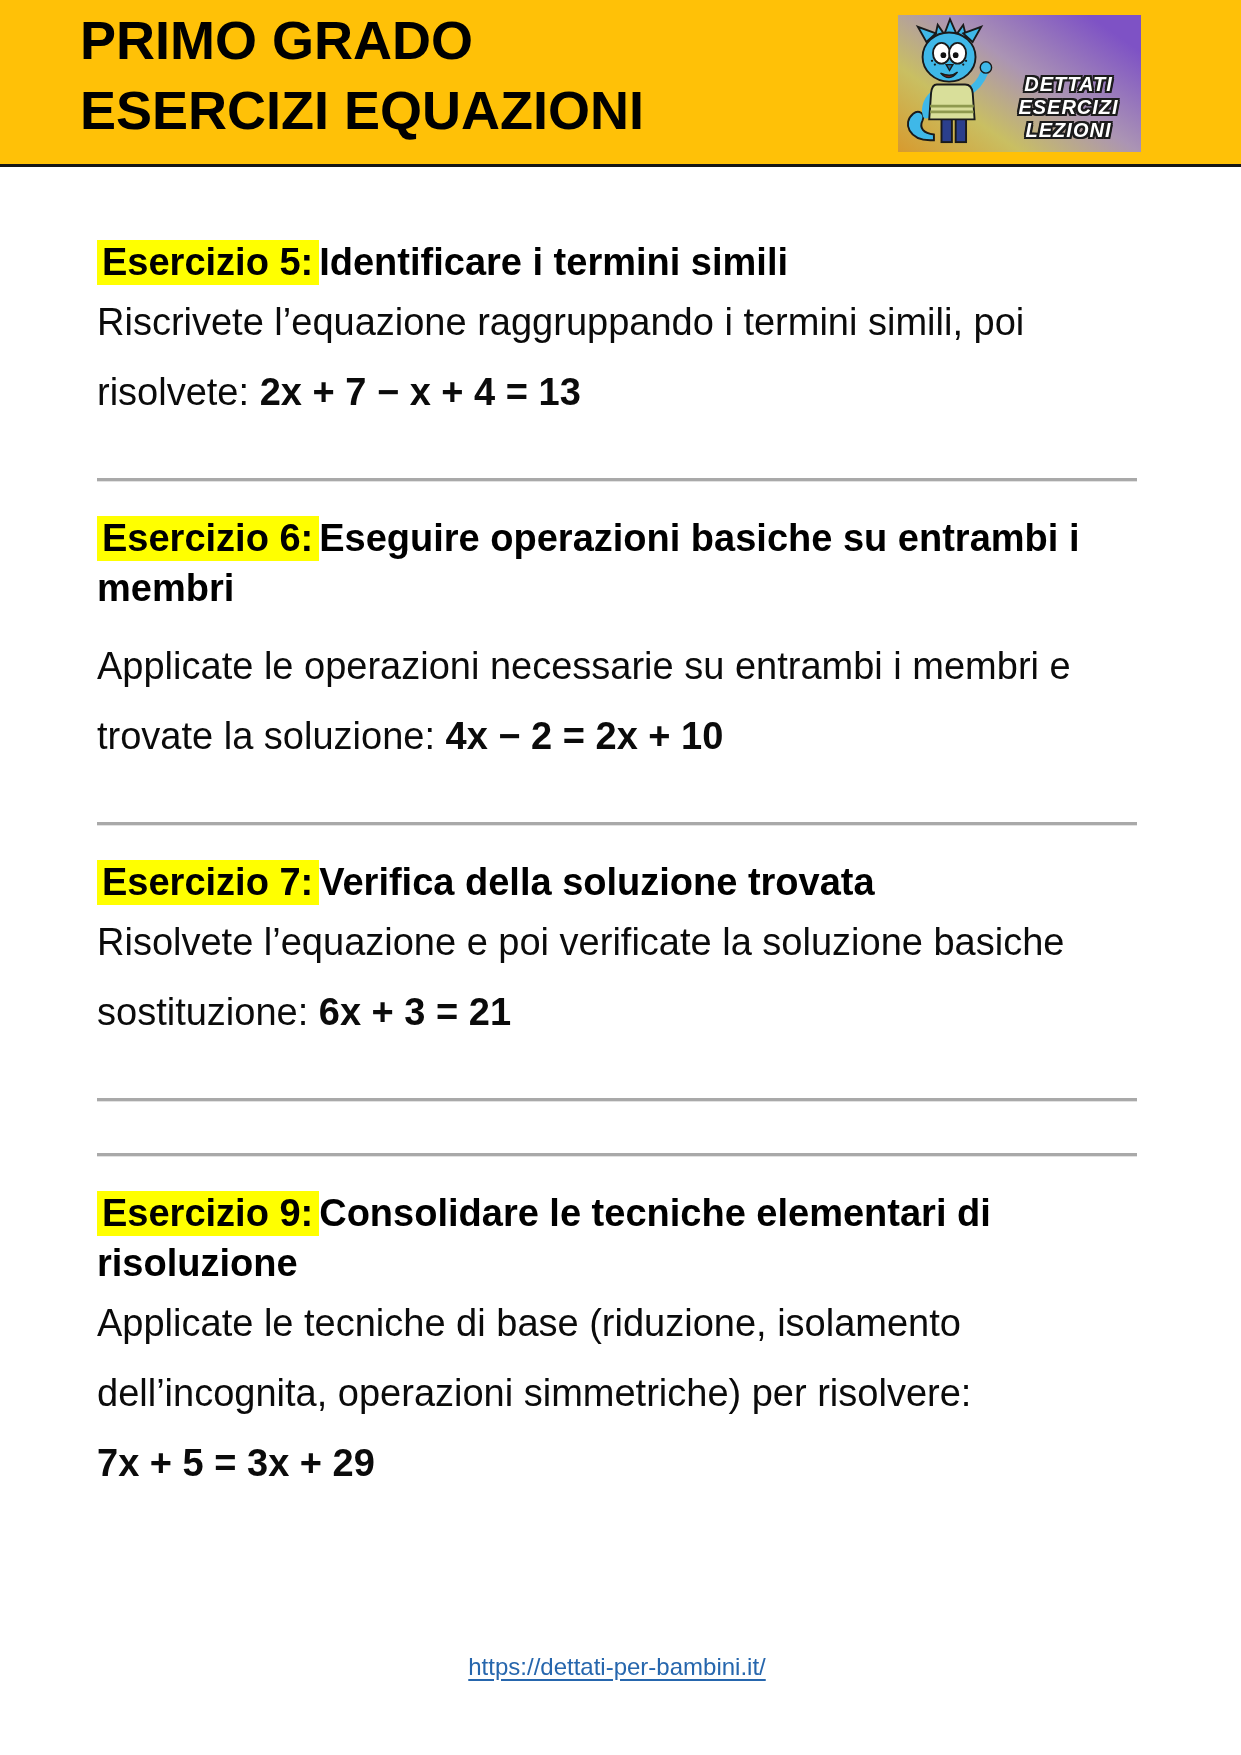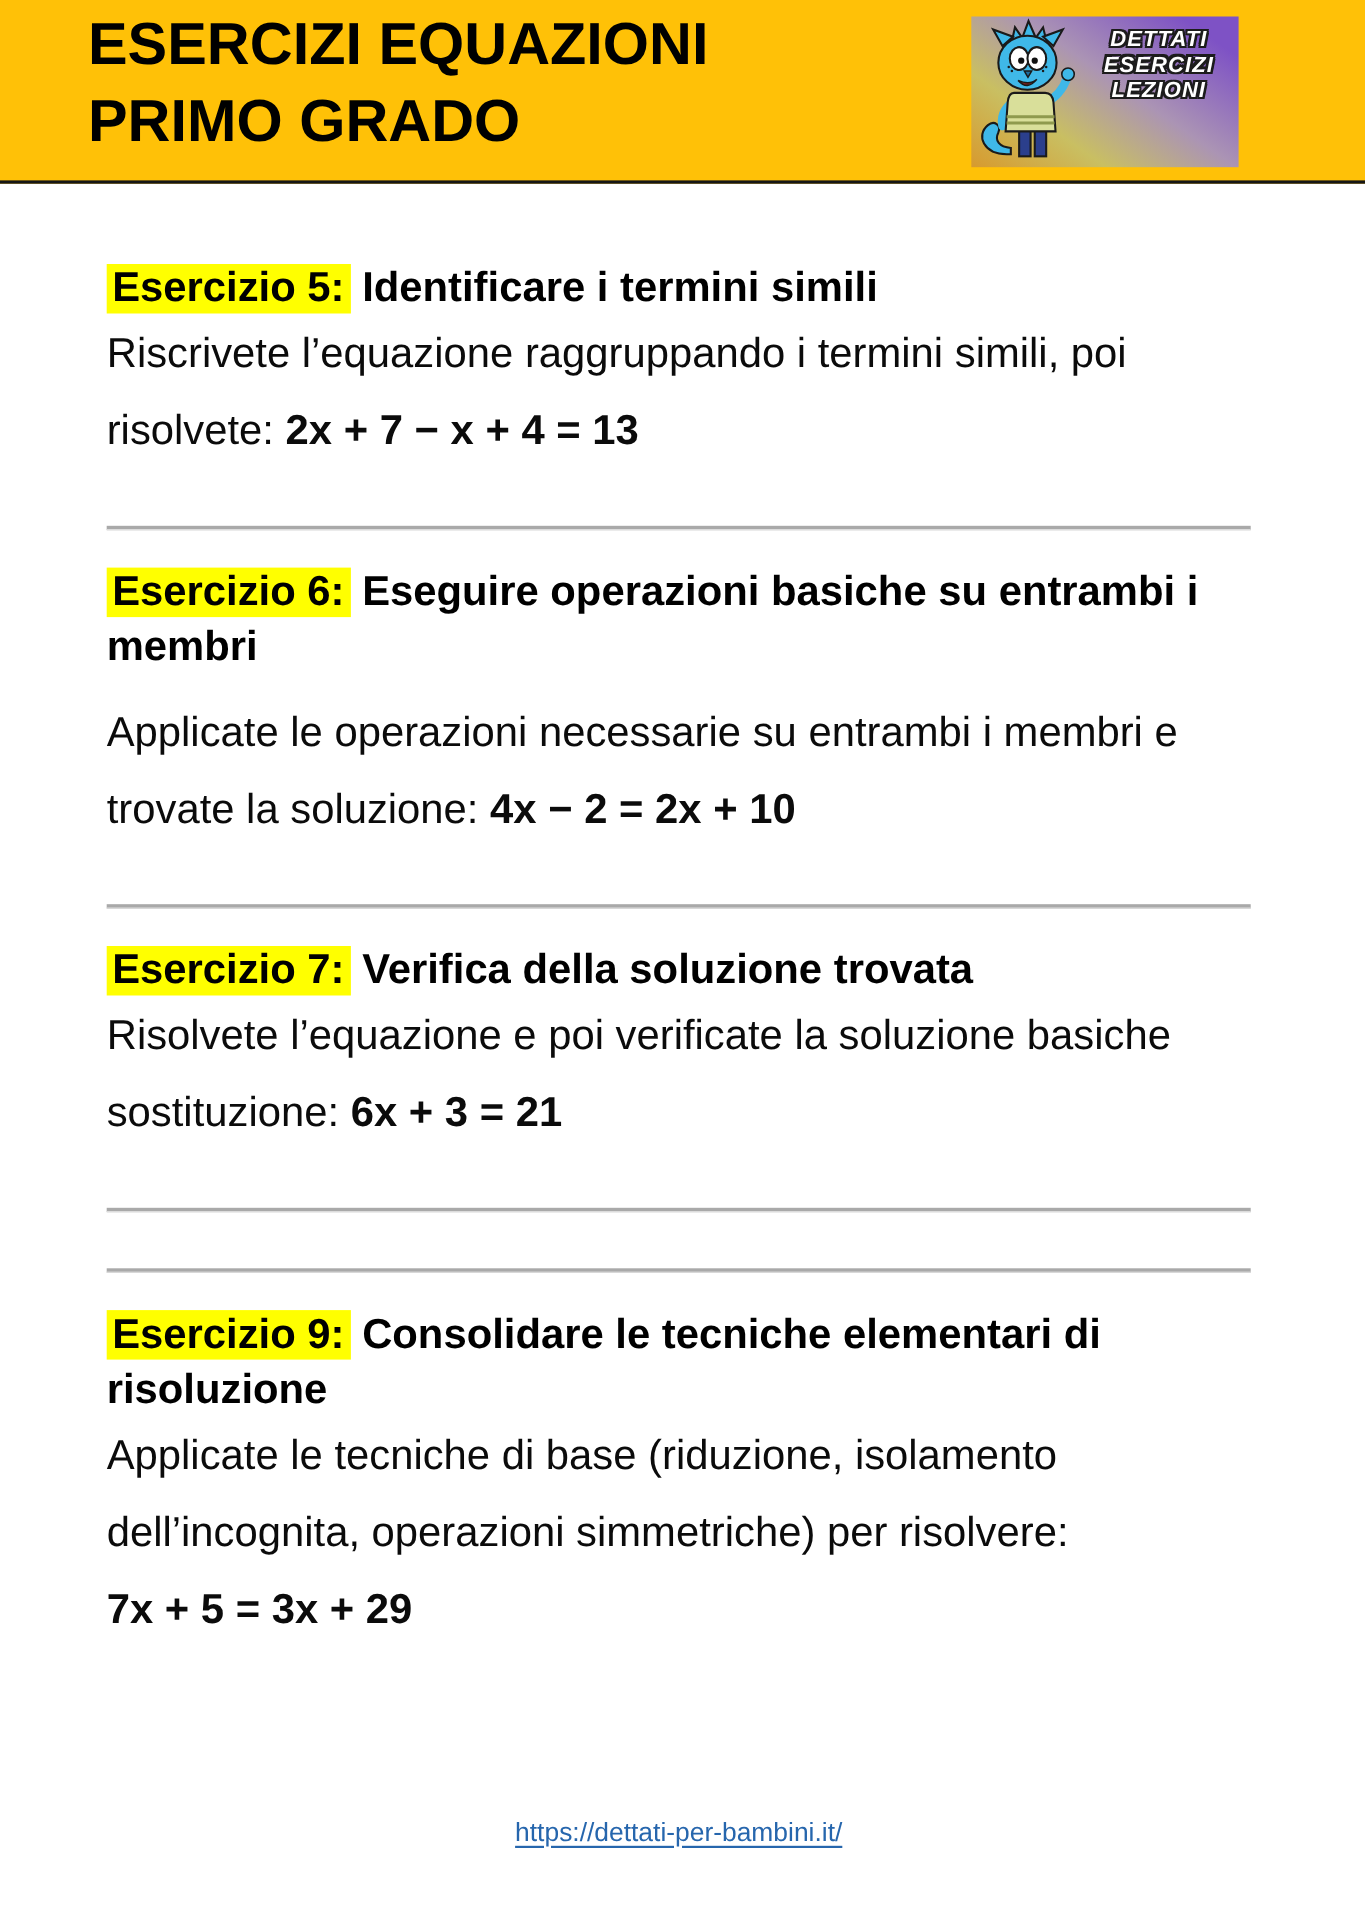--- a/index.html
+++ b/index.html
@@ -33,25 +33,25 @@
     font-weight:700;
     line-height:70px;
     letter-spacing:0px;
     color:#000;
   }
   .banner h1 span{display:block;}
 
   
   .logo{
     position:absolute;
-    top:15px;right:115px;
+    top:15px;right:100px;
     width:243px;height:137px;
     background:linear-gradient(35deg,#d79a2e 0%,#c9bf62 28%,#ab94b4 55%,#7e52c5 88%);
     display:flex;
-    align-items:flex-start;
+    align-items:flex-end;
     overflow:hidden;
   }
   .logo .mascot{width:104px;height:100%;flex:0 0 auto;}
   .logo .logo-text{
     flex:1;
     display:flex;flex-direction:column;justify-content:space-around;
     align-items:center;
     padding:10px 6px 10px 0;
   }
   .logo .logo-text div{
@@ -76,21 +76,21 @@
     margin:0;
     font-size:38px;
     font-weight:700;
     line-height:50px;
     color:#000;
   }
   .hl{
     background:var(--c-highlight);
     color:#000;
     padding:1px 6px 2px 5px;
-    margin-right:10px;
+    margin-right:0;
   }
   .ex-body{
     margin:0;
     font-size:38px;
     font-weight:400;
     line-height:70px;
     color:#0b0b0b;
   }
   .ex-body.spaced{margin-top:18px;}
   .b{font-weight:700;}
@@ -114,22 +114,22 @@
     color:var(--c-link);
     text-decoration:underline;
     text-underline-offset:4px;
   }
 </style>
 </head>
 <body>
 
 <header class="banner">
   <h1>
+    <span>PRIMO GRADO</span>
     <span>ESERCIZI EQUAZIONI</span>
-    <span>PRIMO GRADO</span>
   </h1>
   <div class="logo">
     <svg class="mascot" viewBox="0 0 110 140" xmlns="http://www.w3.org/2000/svg">
 
       <path d="M34 130 C 12 130, 4 112, 16 102 C 22 97, 29 102, 26 109 C 22 117, 27 123, 38 124 L 38 130 Z" fill="#3FB8E8" stroke="#1a1a1a" stroke-width="2"></path>
 
       <rect x="46" y="106" width="11" height="26" fill="#2b3f8c" stroke="#1a1a1a" stroke-width="2"></rect>
       <rect x="61" y="106" width="11" height="26" fill="#2b3f8c" stroke="#1a1a1a" stroke-width="2"></rect>
 
       <path d="M40 80 C 31 86, 28 95, 30 103" stroke="#3FB8E8" stroke-width="8" fill="none" stroke-linecap="round"></path>

